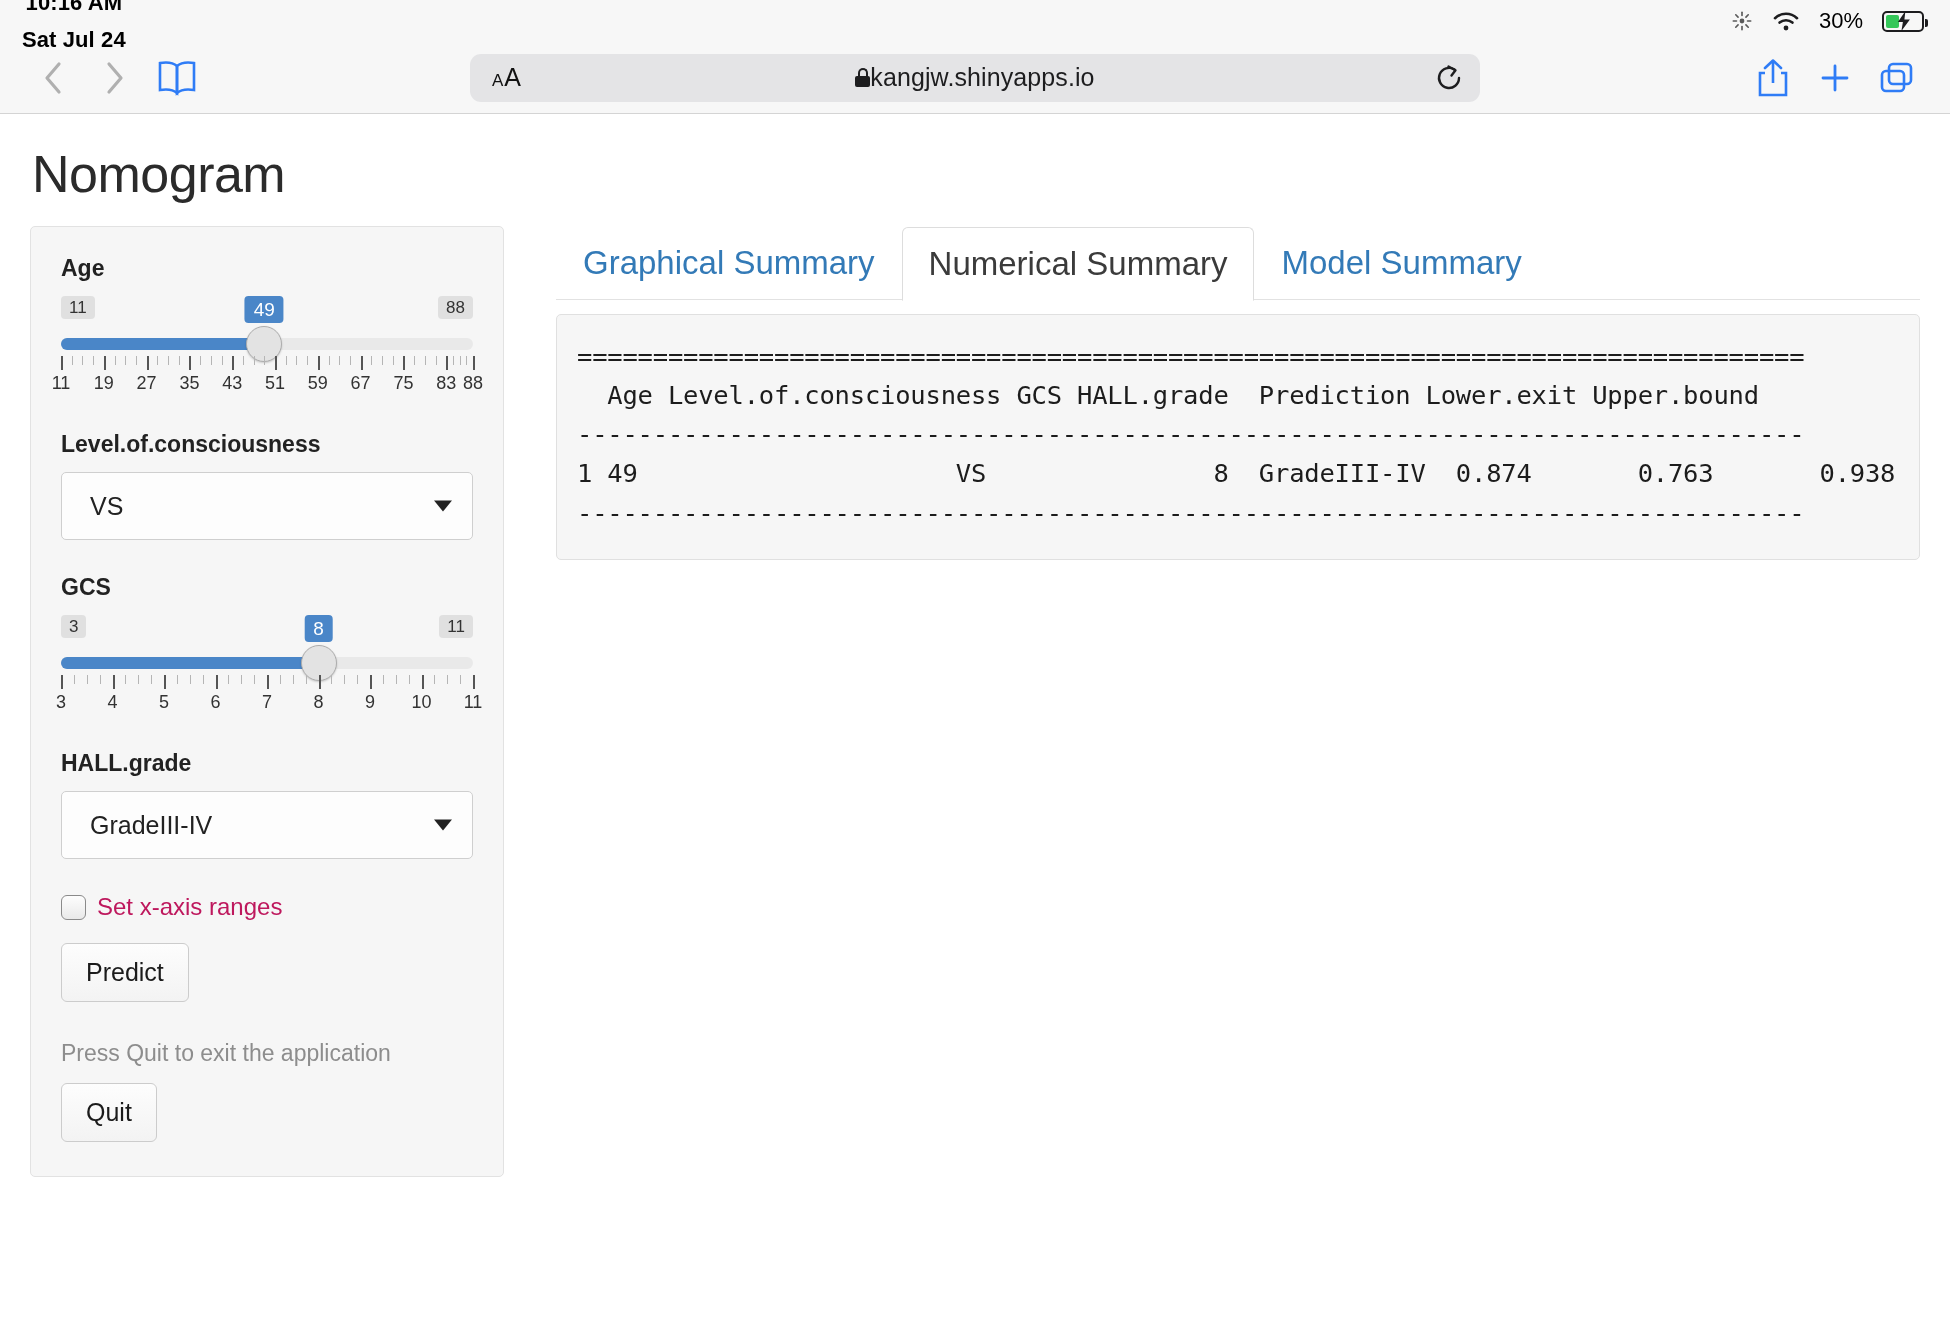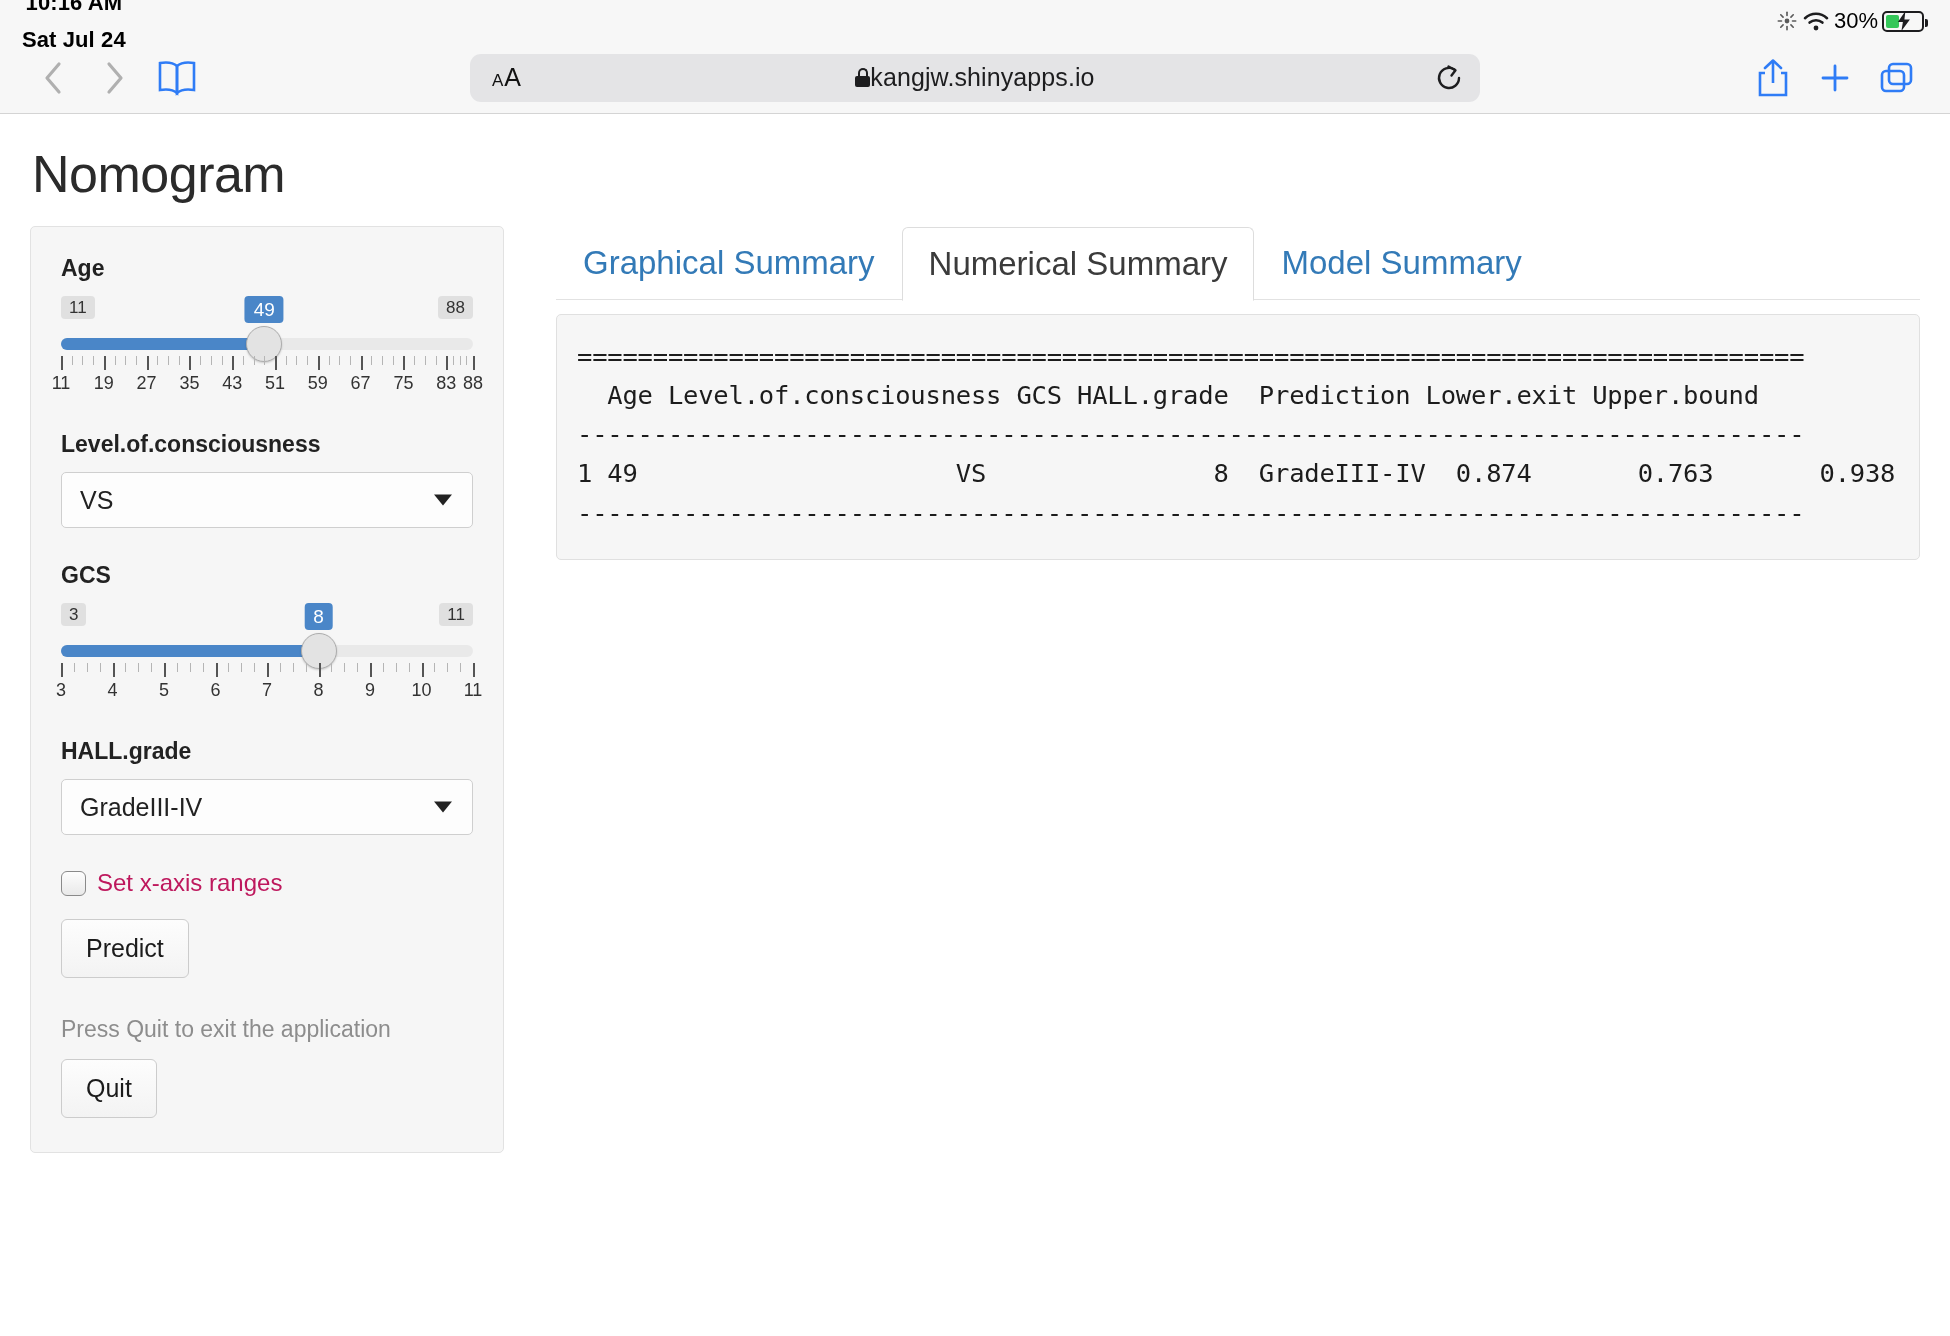--- a/index.html
+++ b/index.html
@@ -13,21 +13,21 @@
   
   .statusbar {
     height: 42px;
     background: #f7f7f7;
     display: flex; align-items: center;
     padding: 0 26px 0 22px;
     font-size: 22px; font-weight: 600; color: #000;
   }
   .sb-left { display: flex; align-items: center; gap: 11px; flex-direction: column; }
   .sb-spacer { flex: 1; }
-  .sb-right { display: flex; align-items: center; gap: 4px; }
+  .sb-right { display: flex; align-items: center; gap: 19px; }
   .sb-time { letter-spacing: .1px; }
   .sb-date { letter-spacing: .1px; }
   .sb-pct { font-size: 22px; font-weight: 500; }
 
   .icon-sun { width: 22px; height: 22px; display:block; }
   .icon-wifi { width: 28px; height: 22px; display:block; }
 
   .battery {
     width: 42px; height: 21px;
     border: 2px solid #1d1d1f; border-radius: 5px;
@@ -153,25 +153,25 @@
   .tick.minor { height: 9px; background: #b5b5b5; }
   .tick-labels { position: relative; height: 24px; margin-top: 3px; }
   .tick-label {
     position: absolute; top: 0; transform: translateX(-50%);
     font-size: 18px; color: #333;
   }
 
   
   .select {
     position: relative;
-    width: 100%; height: 56px;
+    width: 100%; height: 68px;
     background: #fdfdfd;
     border: 1px solid #cfcfcf; border-radius: 5px;
     display: flex; align-items: center;
-    padding: 0 18px;
+    padding: 0 28px;
     font-size: 25px; color: #222;
     margin-bottom: 34px;
     cursor: pointer;
   }
   .caret {
     position: absolute; right: 20px; top: 50%;
     width: 0; height: 0; transform: translateY(-50%);
     border-left: 9px solid transparent; border-right: 9px solid transparent;
     border-top: 11px solid #222;
   }

